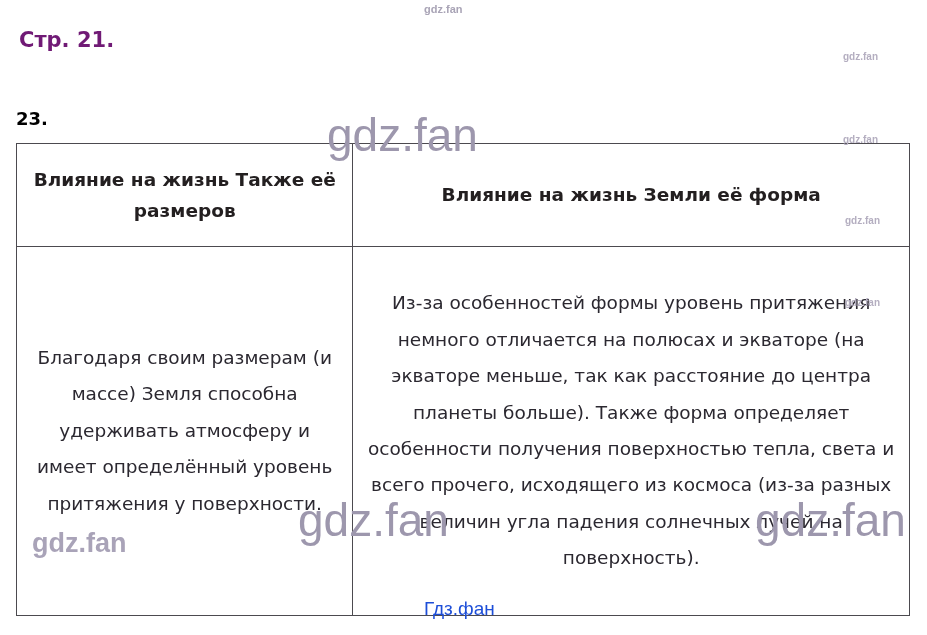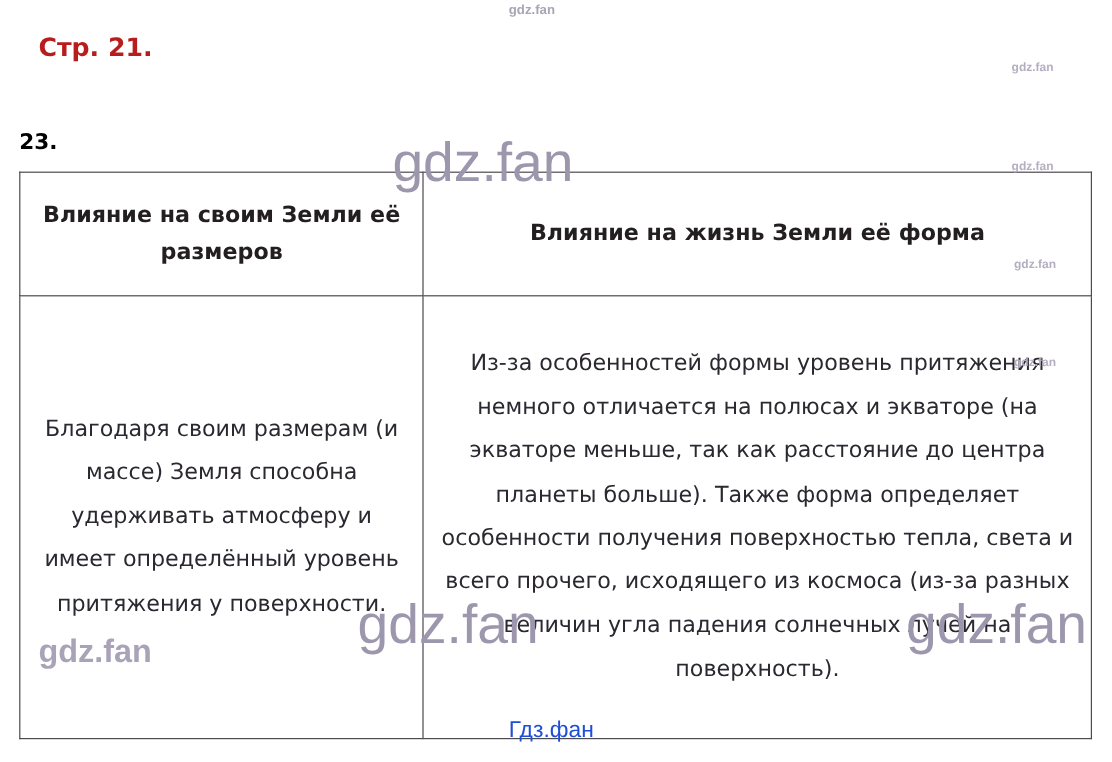--- a/index.html
+++ b/index.html
@@ -63,25 +63,25 @@
   #wm-bottom-text {
     left: 424px;
     top: 598px;
     color: #1d4ed8;
     font-size: 19px;
   }
 
   
   .page-label {
     position: absolute;
-    left: 32px;
+    left: 19px;
     top: 28px;
     font-size: 21px;
     font-weight: 700;
-    color: #b91c1c;
+    color: #701a75;
   }
   .task-number {
     position: absolute;
     left: 16px;
     top: 108px;
     font-size: 18px;
     font-weight: 700;
     color: #000000;
   }
 
@@ -130,21 +130,21 @@
 
   <div class="task-number">23.</div>
 
   <table class="answer-table">
     <colgroup>
       <col class="col-a">
       <col class="col-b">
     </colgroup>
     <tbody>
       <tr>
-        <td class="th-cell">Влияние на своим Земли её размеров</td>
+        <td class="th-cell">Влияние на жизнь Также её размеров</td>
         <td class="th-cell">Влияние на жизнь Земли её форма</td>
       </tr>
       <tr>
         <td class="body-cell left-col">Благодаря своим размерам (и массе) Земля способна удерживать атмосферу и имеет определённый уровень притяжения у поверхности.</td>
         <td class="body-cell right-col">Из-за особенностей формы уровень притяжения немного отличается на полюсах и экваторе (на экваторе меньше, так как расстояние до центра планеты больше). Также форма определяет особенности получения поверхностью тепла, света и всего прочего, исходящего из космоса (из-за разных величин угла падения солнечных лучей на поверхность).</td>
       </tr>
     </tbody>
   </table>
 
   <div class="wm wm-small" id="wm-top-center">gdz.fan</div>

